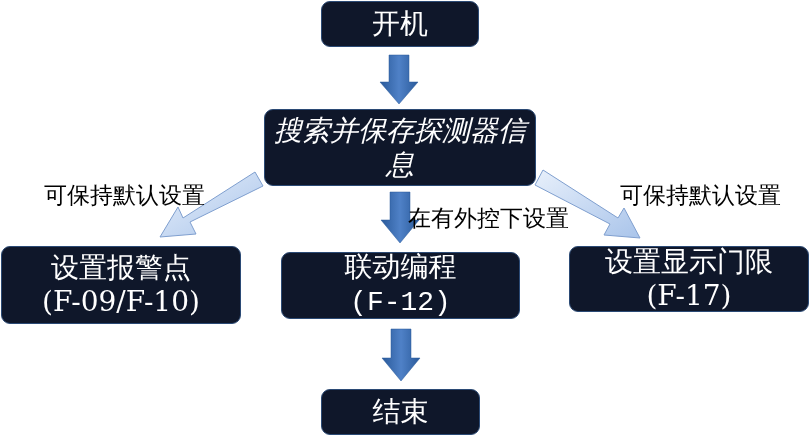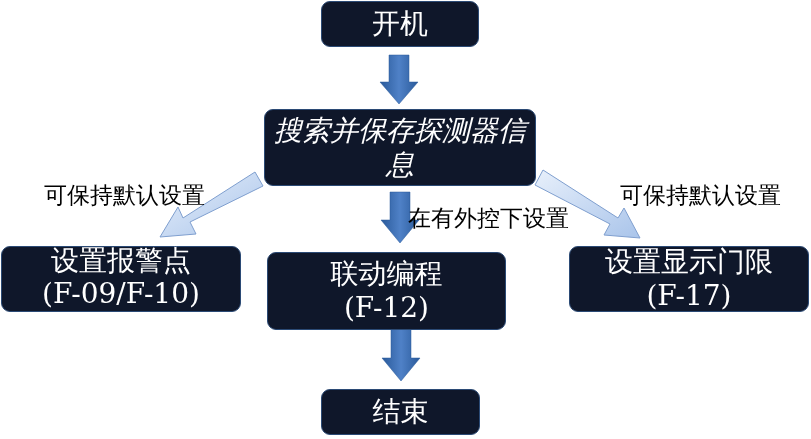--- a/index.html
+++ b/index.html
@@ -42,26 +42,26 @@
 </svg>
 
 <div class="box" style="left:321px; top:1px; width:158px; height:46px;">
   <span>开机</span>
 </div>
 
 <div class="box" style="left:264px; top:109px; width:272px; height:77px;font-style:italic;">
   <span>搜索并保存探测器信息</span>
 </div>
 
-<div class="box" style="left:1px; top:246px; width:240px; height:66px;justify-content:flex-end;">
+<div class="box" style="left:1px; top:246px; width:240px; height:78px;">
   <span>设置报警点</span>
   <span>(F-09/F-10)</span>
 </div>
 
-<div class="box" style="left:267px; top:252px; width:239px; height:78px;">
+<div class="box" style="left:281px; top:252px; width:239px; height:67px;font-family:Liberation Mono, monospace;">
   <span>联动编程</span>
   <span>(F-12)</span>
 </div>
 
 <div class="box" style="left:569px; top:246px; width:240px; height:66px;text-align:right;">
   <span>设置显示门限</span>
   <span>(F-17)</span>
 </div>
 
 <div class="box" style="left:321px; top:389px; width:159px; height:46px;">

